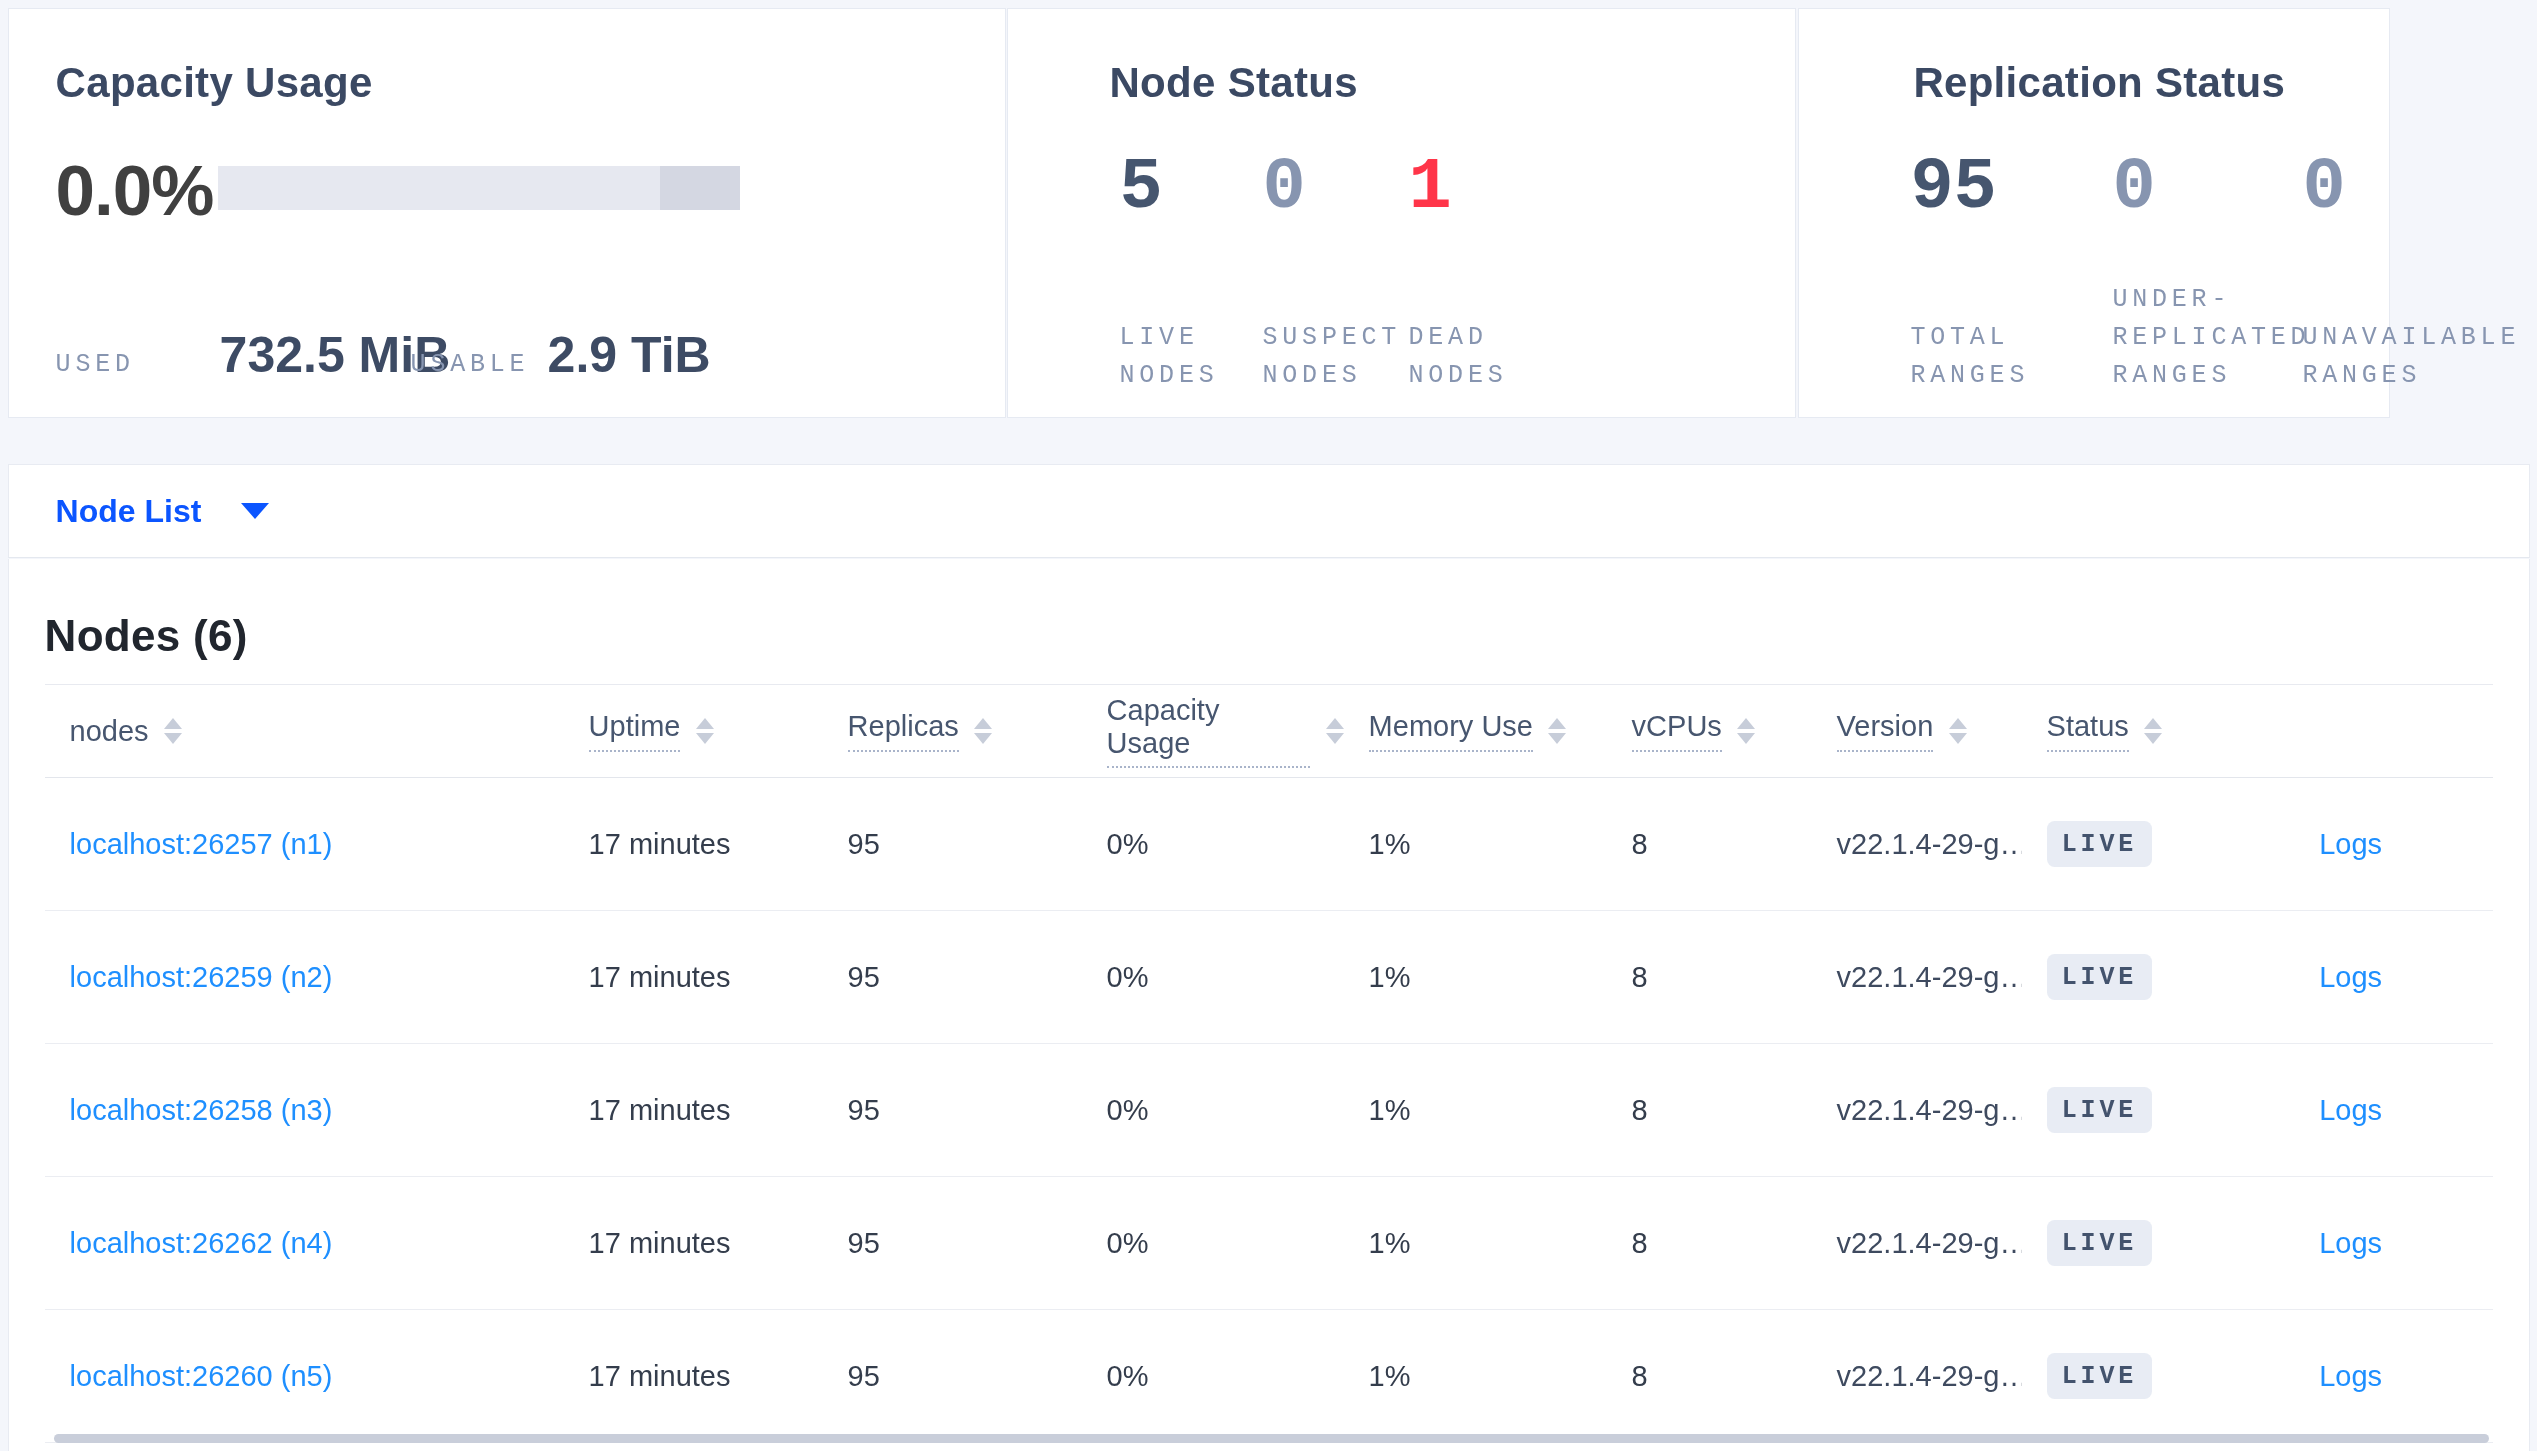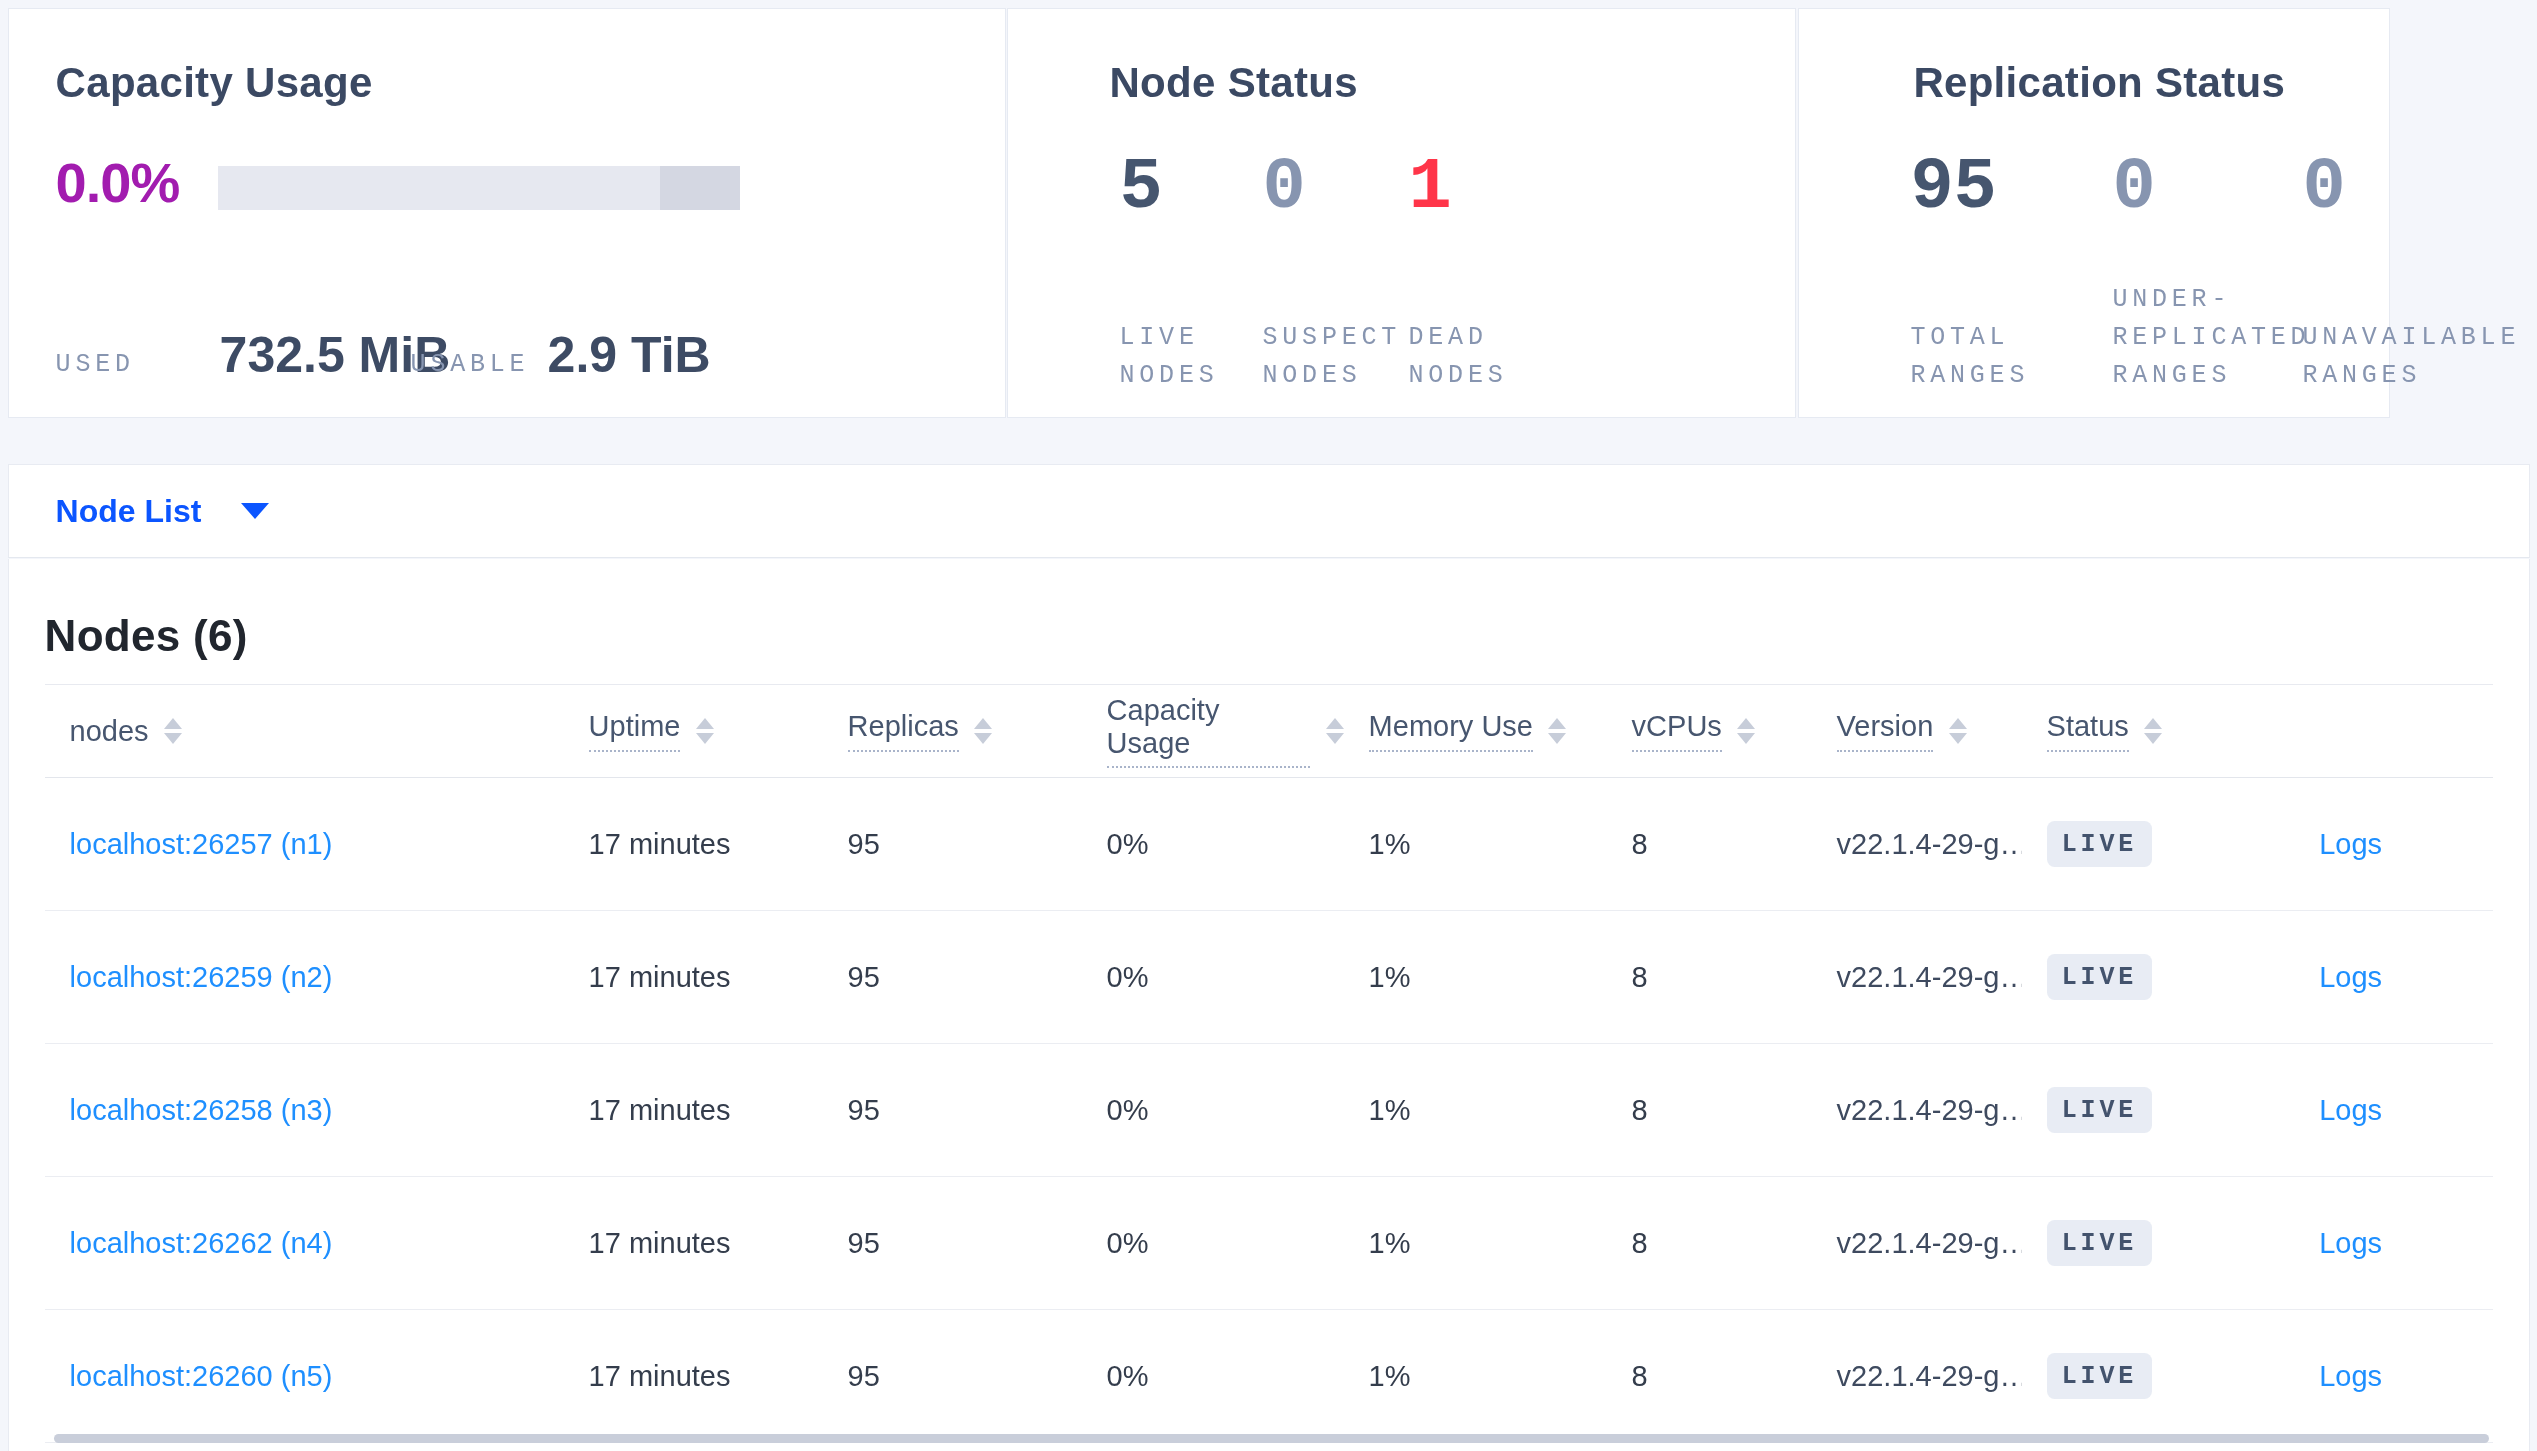--- a/index.html
+++ b/index.html
@@ -23,21 +23,21 @@
     position:absolute; top:50px;
     font-size:42px; font-weight:700; color:#3b4963; letter-spacing:0.3px;
   }
   .stat-card-1 .panel-title { left:47px; }
   .stat-card-2 .panel-title { left:64px;margin-left:37px; }
   .stat-card-3 .panel-title { left:114px; }
 
   
   .cap-pct {
     position:absolute; left:47px; top:141px;
-    font-size:56px; font-weight:700; color:#a21caf; letter-spacing:-1px;
+    font-size:71px; font-weight:700; color:#404040; letter-spacing:-1px;
   }
   .cap-bar { position:absolute; left:209px; top:157px; width:522px; height:44px; background:#e6e8f0; }
   .cap-bar-reserved { position:absolute; right:0; top:0; height:100%; width:15.2%; background:#d4d7e2; }
   .cap-axis { position:absolute; left:209px; top:207px; width:522px; height:57px; }
   .cap-tick { position:absolute; top:0; width:2.9px; height:13.3px; background:#94a0ba; }
   .cap-tick-label {
     position:absolute; top:21px; transform:translateX(-50%);
     font-size:26px; color:#68799b; white-space:nowrap;
   }
   .cap-bottom { position:absolute; left:0; top:316px; width:100%; height:67px; }

